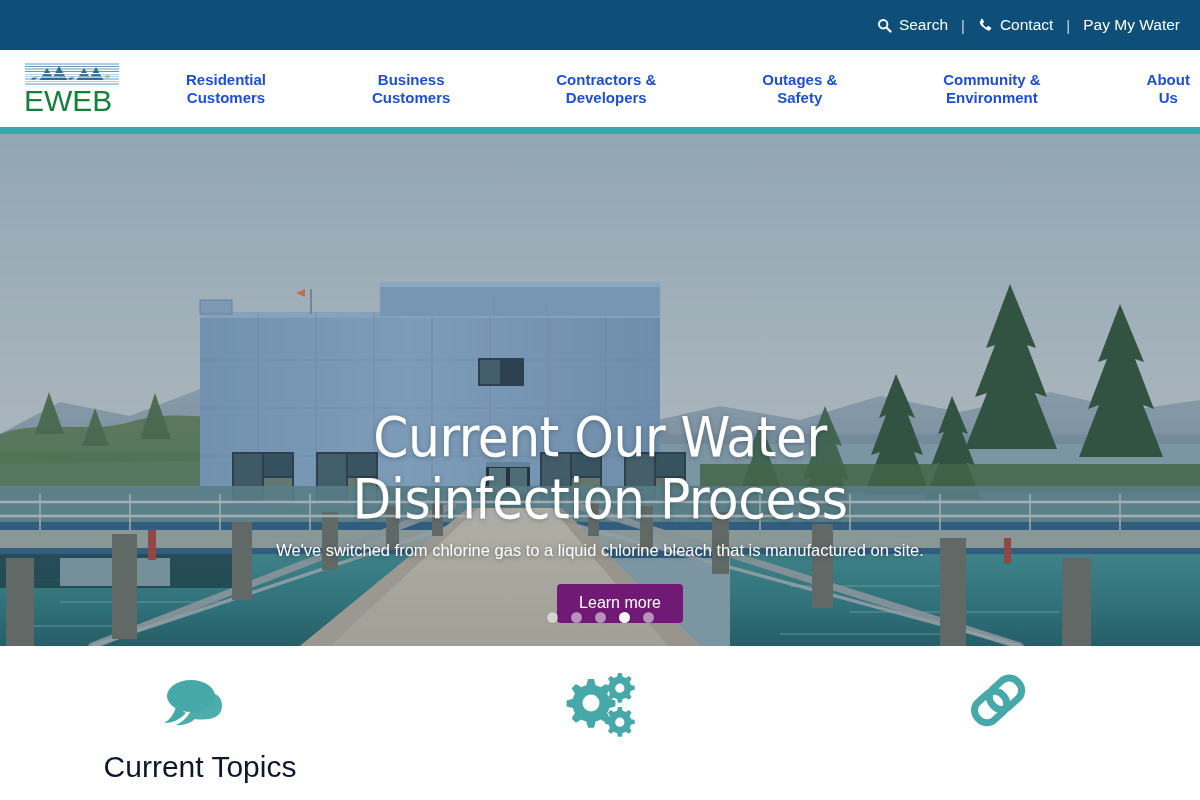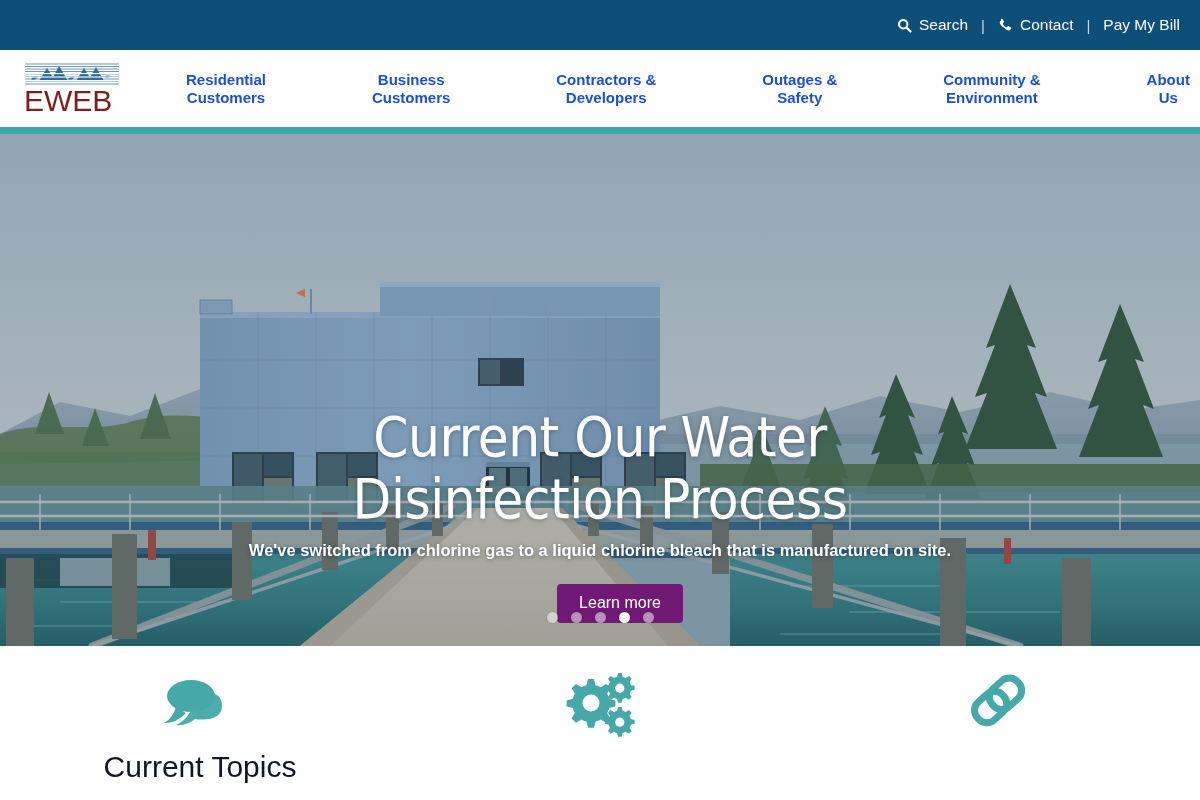--- a/index.html
+++ b/index.html
@@ -37,21 +37,21 @@
   .logo{
     margin-left:24px;
     width:96px; height:56px;
     display:flex; flex-direction:column; justify-content:center;
     cursor:pointer;
   }
   .logo-graphic{ width:96px; height:26px; display:block; }
   .logo-word{
     font-family:"Liberation Sans", sans-serif;
     font-size:30px; letter-spacing:0px; line-height:30px;
-    color:#7f1d1d; font-weight:400;
+    color:#15803d; font-weight:400;
     margin-top:-1px;
   }
   .nav-items{
     display:flex; align-items:center;
     margin-left:62px; flex:1; justify-content:space-between;
     padding-right:6px;
   }
   .nav-item{
     color:#1d4ed8; font-weight:bold; font-size:15px;
     line-height:18px; text-align:center; cursor:pointer;
@@ -76,21 +76,21 @@
   }
   .hero-title{
     color:#ffffff;
     font-family:"DejaVu Sans Condensed","Liberation Sans", sans-serif;
     font-weight:300; font-size:56px; line-height:62px;
     letter-spacing:-0.5px;
     text-shadow:0 1px 5px rgba(20,35,45,0.35);
     max-width:700px;
   }
   .hero-sub{
-    color:#ffffff; font-size:16.5px; font-weight:700;
+    color:#ffffff; font-size:16.5px; font-weight:400;
     margin-top:11px;
     text-shadow:0 1px 4px rgba(20,35,45,0.5);
   }
   .hero-btn{
     margin-top:24px;
     background:#701a75; color:#ffffff;
     border:none; border-radius:4px;
     font-family:"Liberation Sans", sans-serif;
     font-size:16px; font-weight:400;
     padding:11px 22px 12px 22px;
@@ -149,21 +149,21 @@
         <svg width="15" height="15" viewBox="0 0 16 16" fill="#ffffff">
           <path d="M3.2 1.2c.5-.5 1.3-.4 1.7.2l1.3 2c.3.5.2 1.1-.2 1.5l-.8.7c-.2.2-.2.4-.1.6.3.7.8 1.5 1.5 2.2.7.7 1.5 1.2 2.2 1.5.2.1.5 0 .6-.1l.7-.8c.4-.4 1-.5 1.5-.2l2 1.3c.6.4.7 1.2.2 1.7l-.9.9c-.6.6-1.5.8-2.3.5-1.6-.5-3.2-1.6-4.6-3C3.7 8.8 2.6 7.2 2 5.6c-.3-.8-.1-1.7.5-2.3l.7-.8z"></path>
         </svg>
       </span>
       <span>Contact</span>
     </a>
 
     <span class="util-sep">|</span>
 
     <a class="util-link">
-      <span>Pay My Bill</span>
+      <span>Pay My Water</span>
     </a>
 
   </div>
 </div>
 
 <div class="navbar">
 
   <div class="logo">
     <svg class="logo-graphic" viewBox="0 0 192 52">
       <g stroke="#4a7ea3" stroke-width="1.6">

